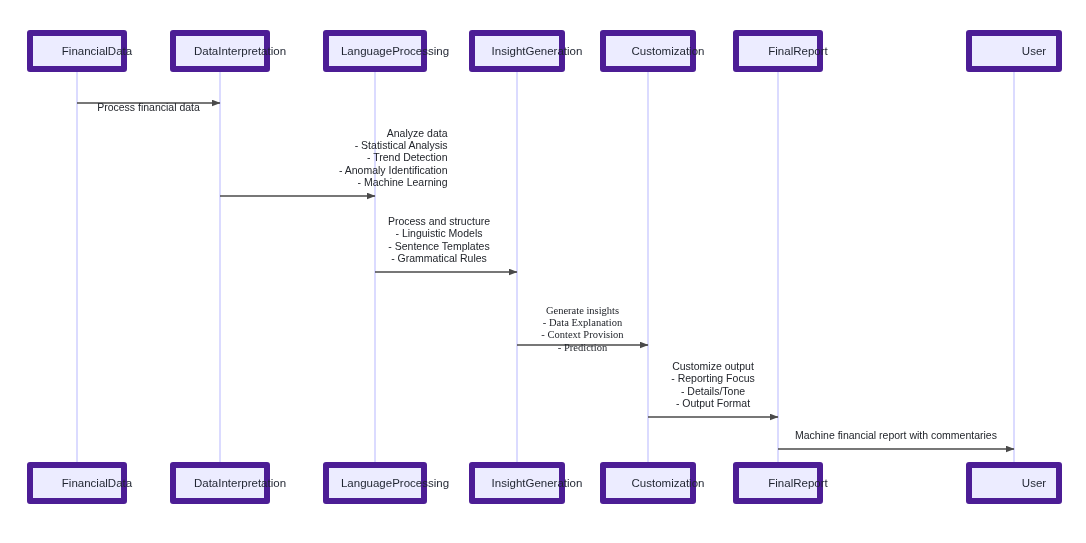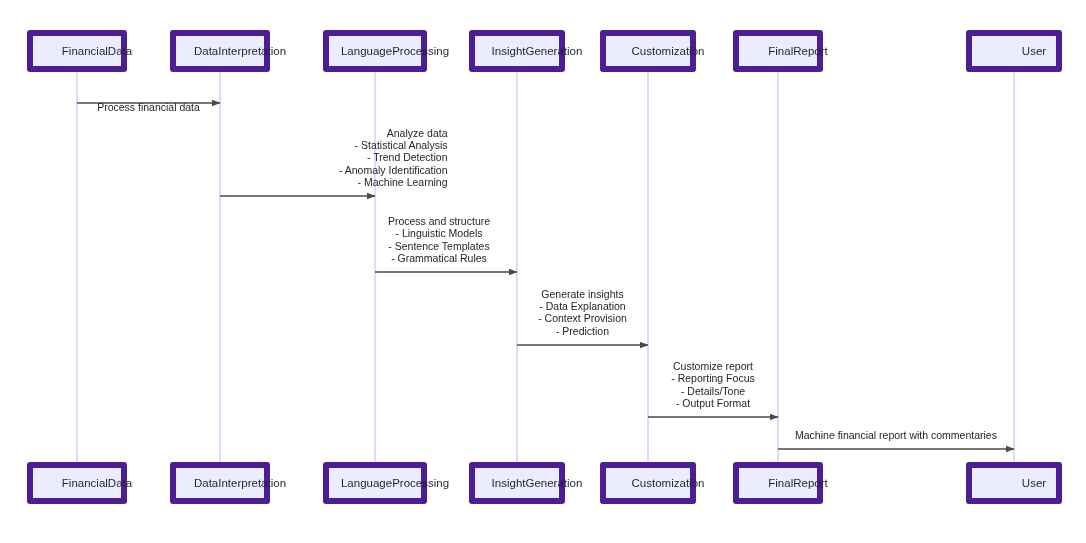--- a/index.html
+++ b/index.html
@@ -148,24 +148,24 @@
       <div class="msg-label" style="left: -1.5px; width: 300px; top: 101px;">Process financial data</div>
       <div class="msg-label" style="left: 147.5px; width: 300px; top: 127px; text-align: right;">Analyze data
 - Statistical Analysis
 - Trend Detection
 - Anomaly Identification
 - Machine Learning</div>
       <div class="msg-label" style="left: 289px; width: 300px; top: 215.2px;">Process and structure
 - Linguistic Models
 - Sentence Templates
 - Grammatical Rules</div>
-      <div class="msg-label" style="left: 432.5px; width: 300px; top: 288px;">Generate insights
+      <div class="msg-label" style="left: 432.5px; width: 300px; top: 305px; font-family: Liberation Serif, serif;">Generate insights
 - Data Explanation
 - Context Provision
 - Prediction</div>
-      <div class="msg-label" style="left: 563px; width: 300px; top: 360.2px;">Customize report
+      <div class="msg-label" style="left: 563px; width: 300px; top: 360.2px;">Customize output
 - Reporting Focus
 - Details/Tone
 - Output Format</div>
       <div class="msg-label" style="left: 746px; width: 300px; top: 428.8px;">Machine financial report with commentaries</div>
     </div>
 
 </div>
 
 </body></html>

